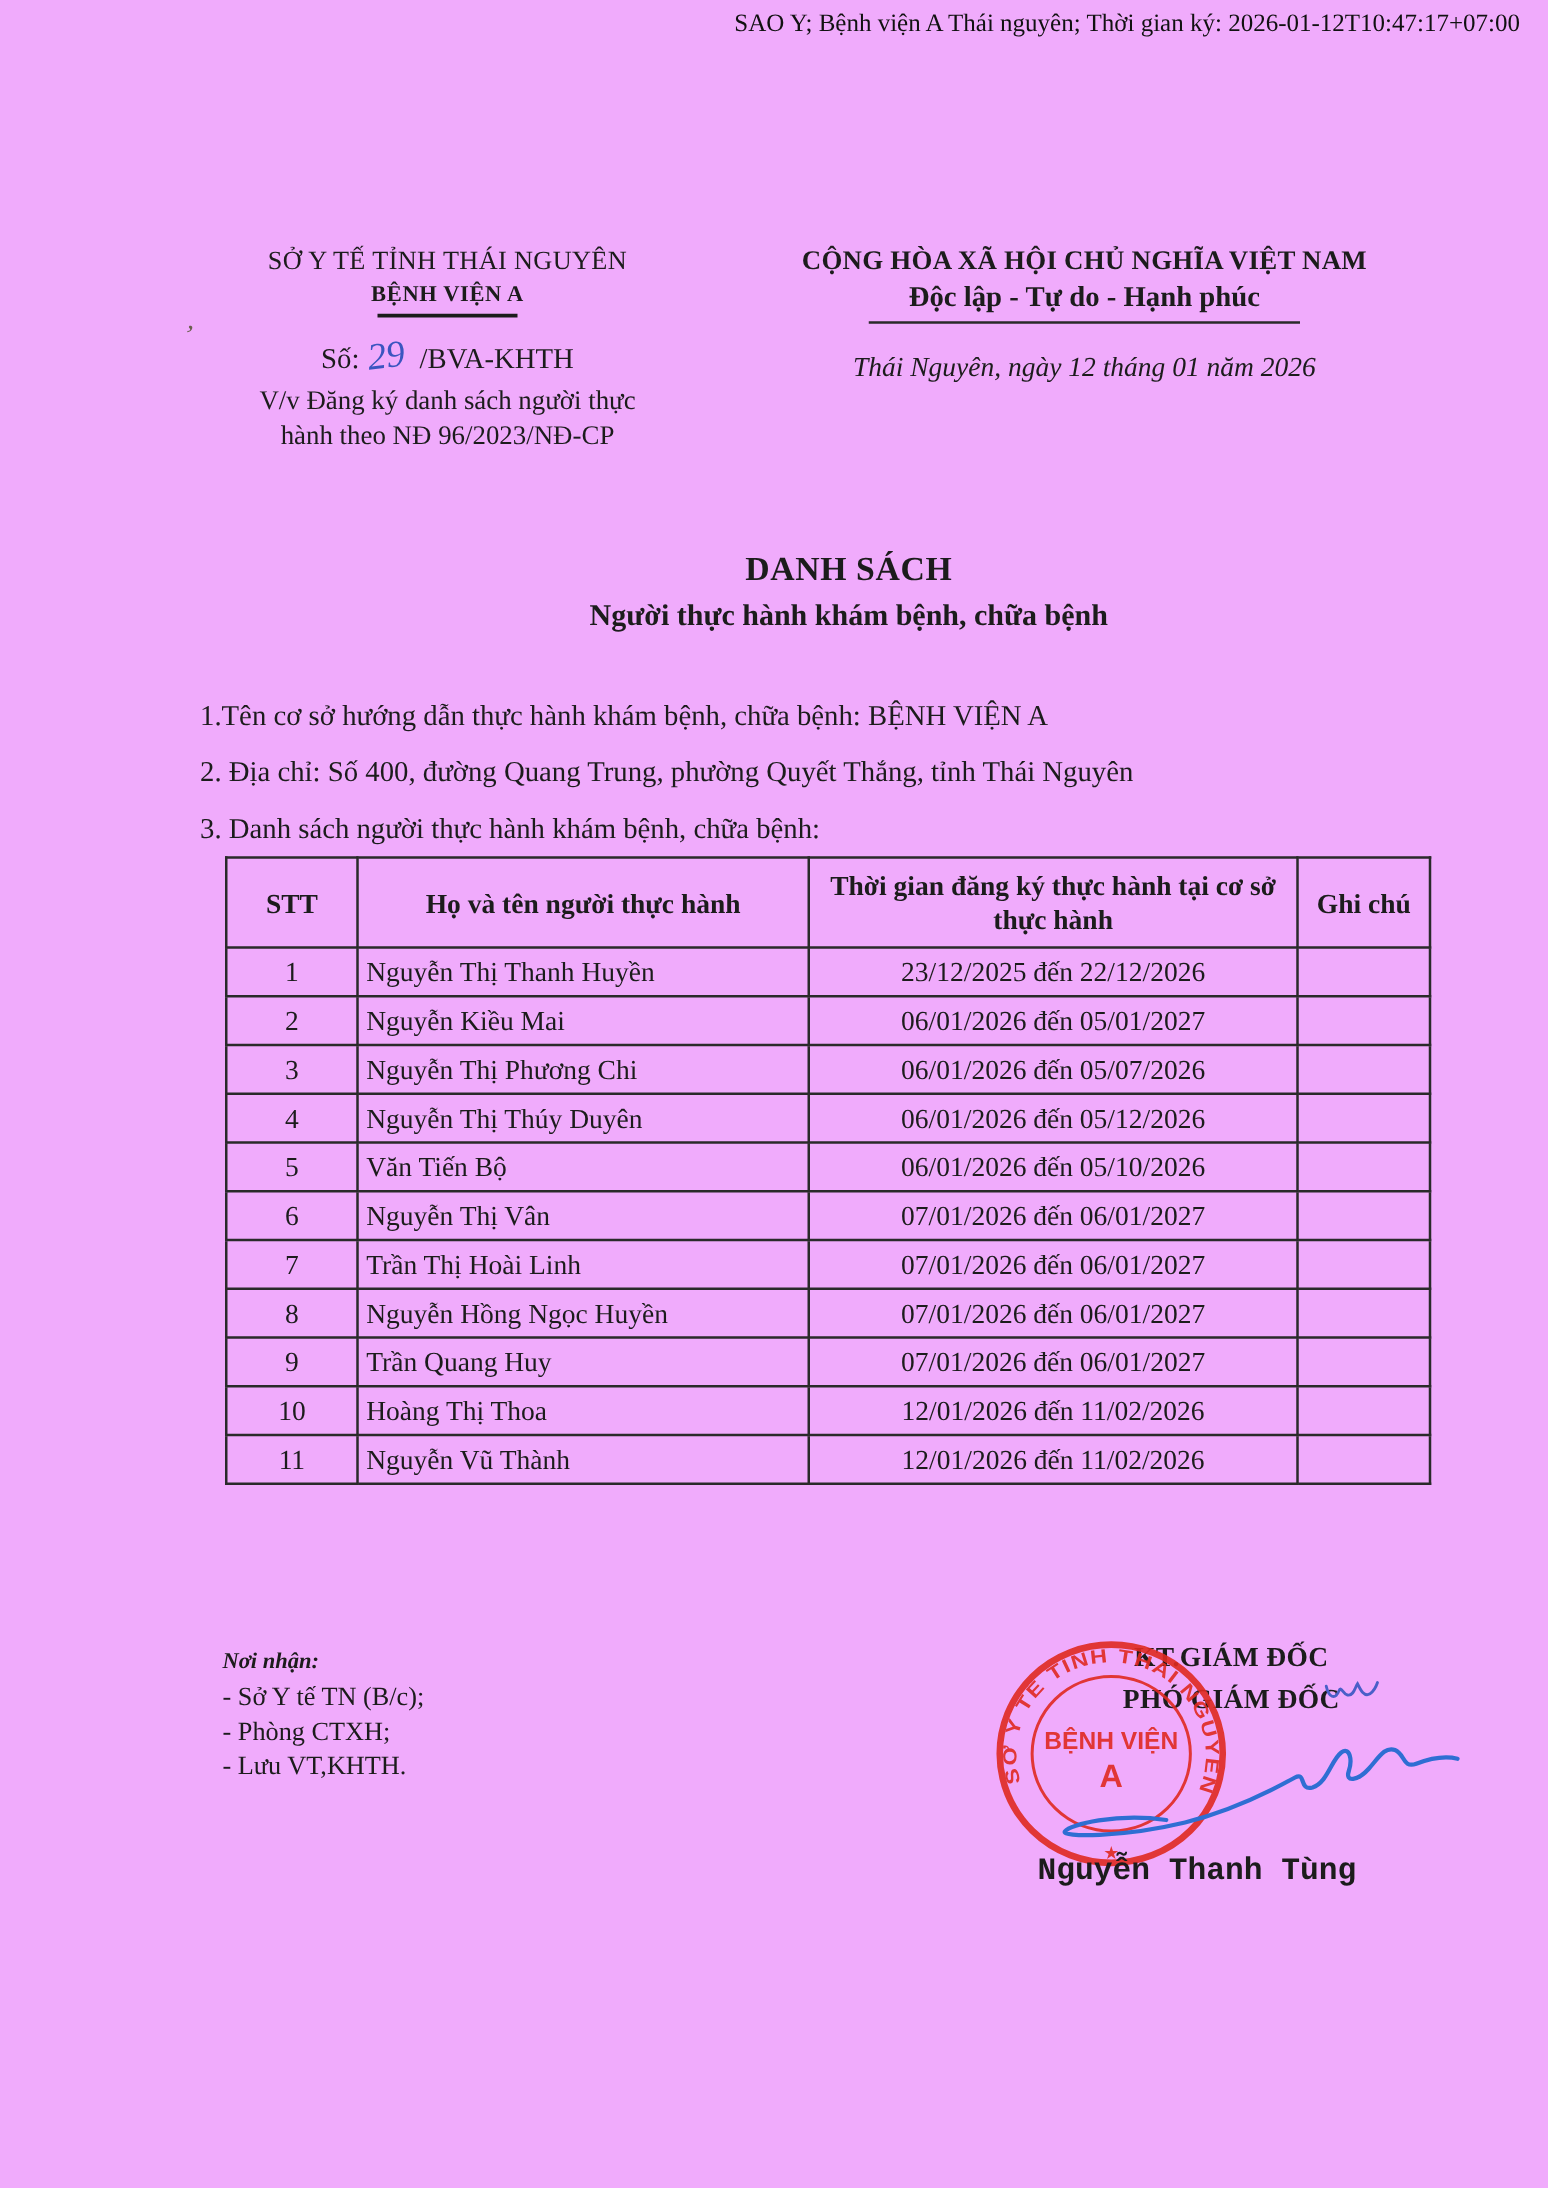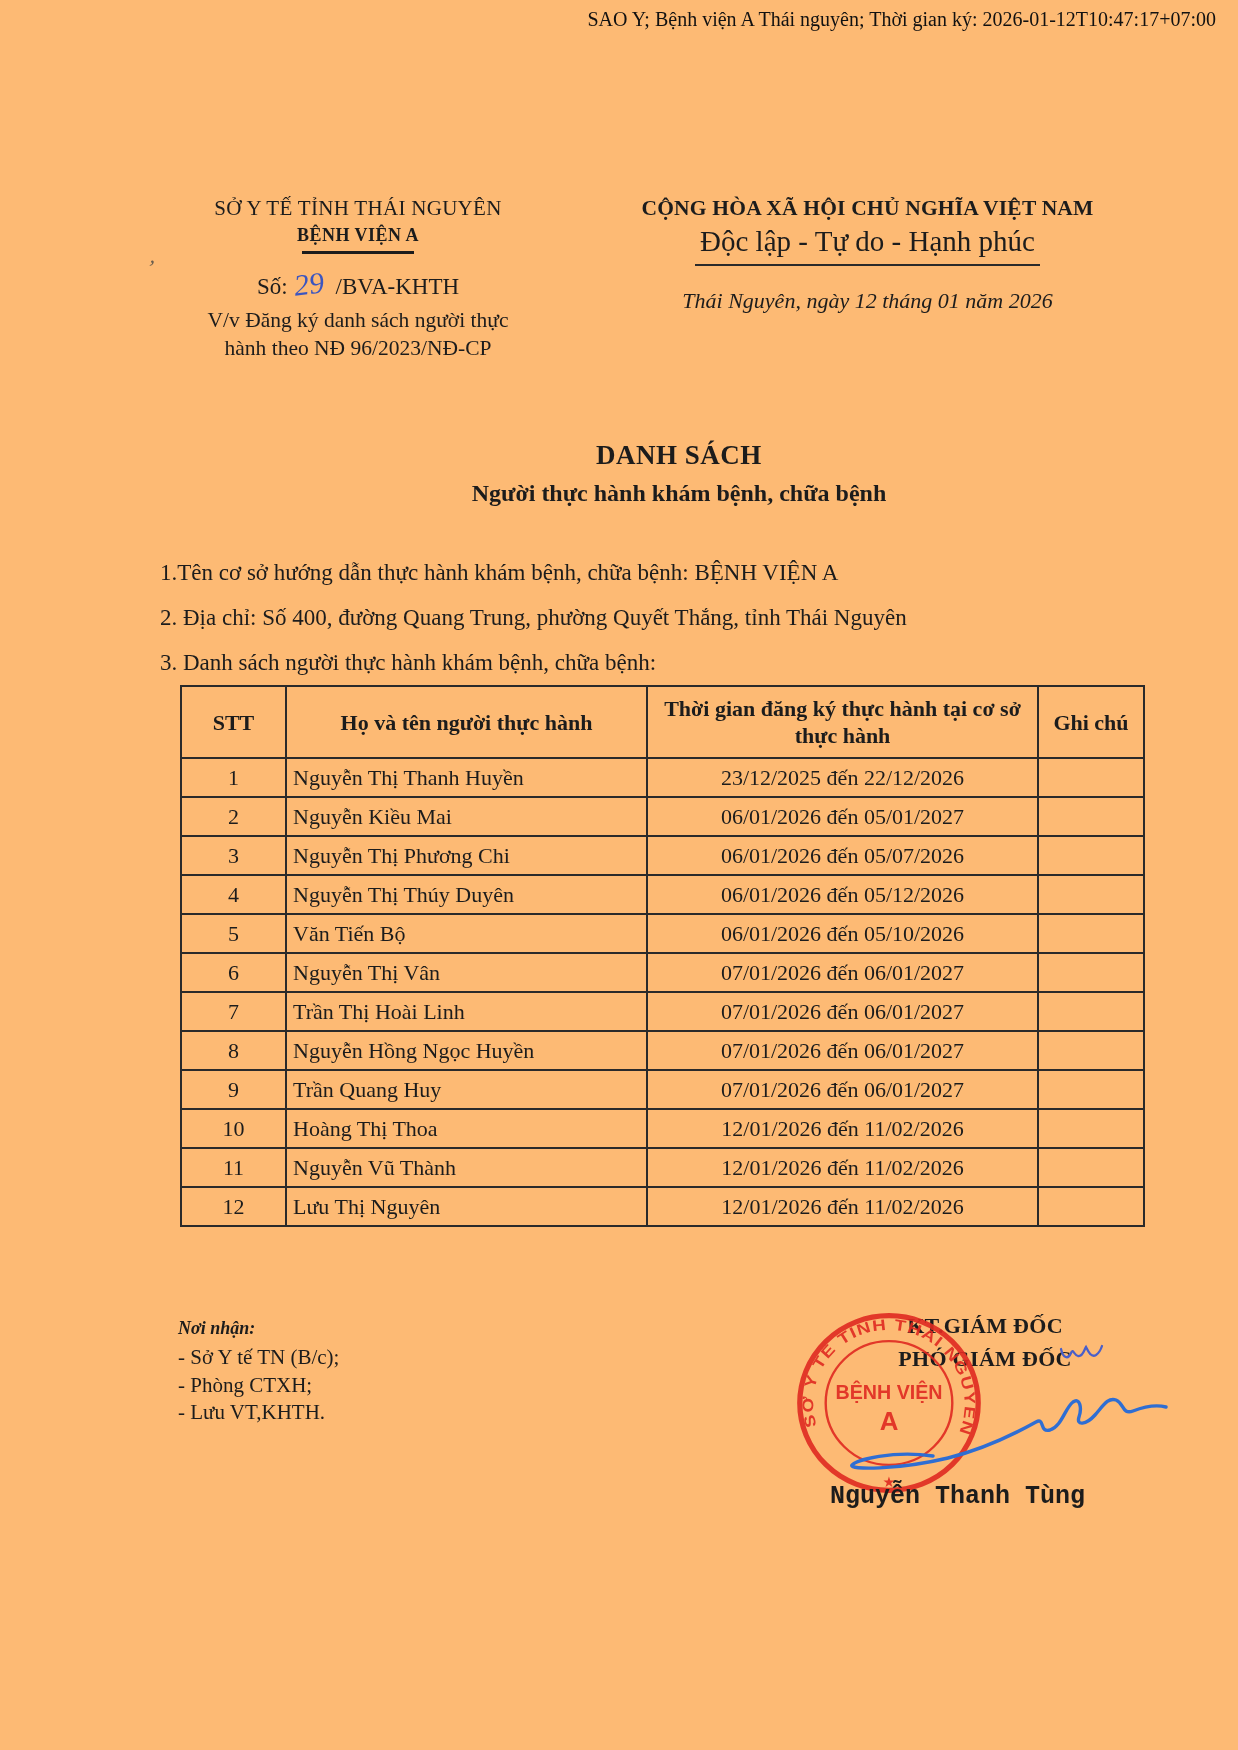--- a/index.html
+++ b/index.html
@@ -1,20 +1,20 @@
 <!DOCTYPE html>
 <html lang="vi"><head>
 <meta charset="utf-8">
 <style>
   html,body{margin:0;padding:0;background:#e8e8e8;}
   .page{
     position:relative;
     width:1238px;height:1750px;
     margin:0 auto;
-    background:#fdba74;
+    background:#f0abfc;
     font-family:"Liberation Serif","DejaVu Serif",serif;
     color:#1c1c1c;
     overflow:hidden;
   }
   .cert-line{
     position:absolute;top:8px;right:22px;
     font-size:20px;white-space:nowrap;color:#111;
   }
   
   .hdr-left{position:absolute;left:162px;top:196px;width:392px;text-align:center;}
@@ -24,21 +24,21 @@
   .so-line{margin-top:20px;font-size:23px;}
   .hand-num{
     color:#3b55c0;font-size:30px;font-style:italic;
     display:inline-block;transform:rotate(-7deg);
     margin:0 12px 0 6px;line-height:0;
   }
   .vv{font-size:21.5px;line-height:28px;}
   .vv.first{margin-top:6px;}
   .hdr-right{position:absolute;left:600px;top:196px;width:535px;text-align:center;}
   .hdr-right .l1{font-size:21.5px;font-weight:bold;letter-spacing:.2px;}
-  .hdr-right .l2{font-size:29px;font-weight:normal;margin-top:4px;}
+  .hdr-right .l2{font-size:23px;font-weight:bold;margin-top:4px;}
   .hdr-right .rule{width:345px;height:2px;background:#2a2a2a;margin:6px auto 0;}
   .dateline{margin-top:22px;font-size:22px;font-style:italic;}
   .artifact{position:absolute;left:150px;top:243px;color:#6b5f4e;font-size:22px;transform:rotate(12deg);}
   
   .title-block{position:absolute;left:279px;top:440px;width:800px;text-align:center;}
   .title-main{font-size:27px;font-weight:bold;letter-spacing:.5px;}
   .title-sub{font-size:24px;font-weight:bold;margin-top:9px;}
   
   .intro{position:absolute;left:160px;top:558px;width:980px;}
   .intro p{margin:0 0 15px 0;font-size:23px;line-height:30px;}
@@ -182,26 +182,20 @@
         </tr>
         <tr>
           <td class="stt">10</td>
           <td class="name">Hoàng Thị Thoa</td>
           <td class="time">12/01/2026 đến 11/02/2026</td>
           <td class="note"></td>
         </tr>
         <tr>
           <td class="stt">11</td>
           <td class="name">Nguyễn Vũ Thành</td>
-          <td class="time">12/01/2026 đến 11/02/2026</td>
-          <td class="note"></td>
-        </tr>
-        <tr>
-          <td class="stt">12</td>
-          <td class="name">Lưu Thị Nguyên</td>
           <td class="time">12/01/2026 đến 11/02/2026</td>
           <td class="note"></td>
         </tr>
       </tbody>
   </table>
 
   <div class="recipients">
     <div class="label">Nơi nhận:</div>
     <div class="item">- Sở Y tế TN (B/c);</div>
     <div class="item">- Phòng CTXH;</div>

